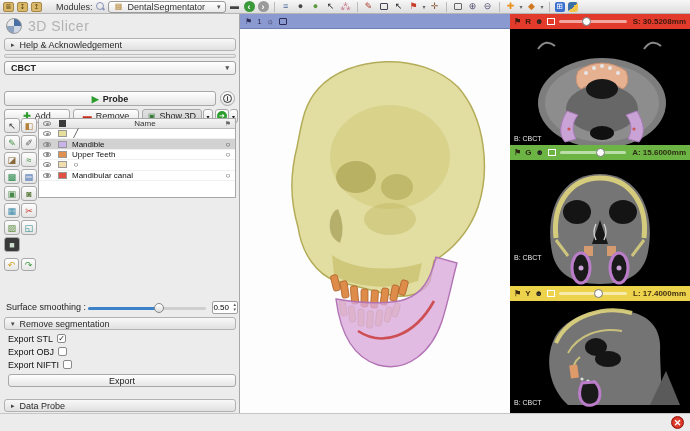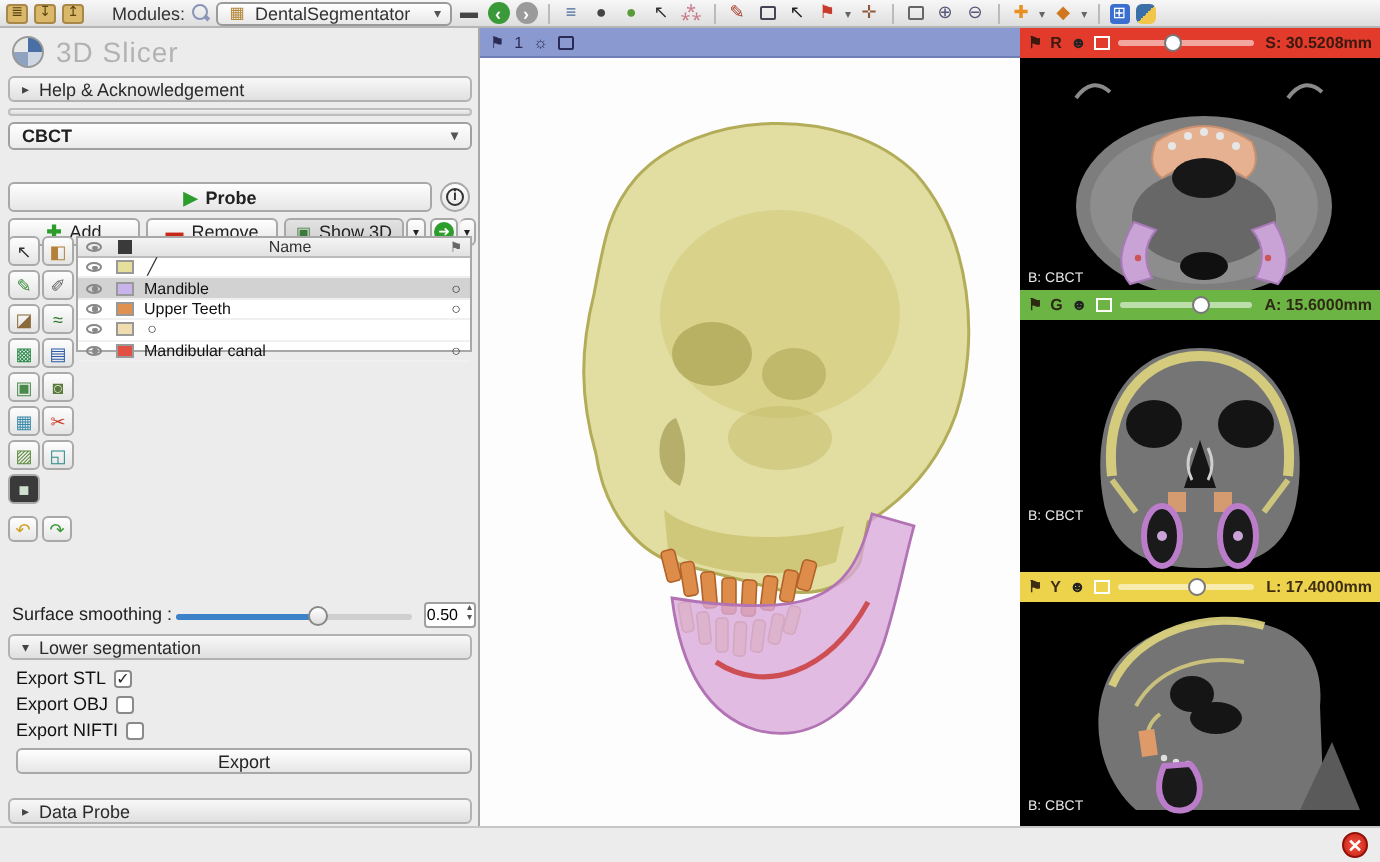--- a/index.html
+++ b/index.html
@@ -63,21 +63,21 @@
   #switch-btn .go { width:10px; height:10px; border-radius:50%; background:#2d9e2d; color:#fff; font-size:7px; display:flex; align-items:center; justify-content:center; }
   #switch-dd { position:absolute; left:230px; top:95px; width:8px; height:14px; font-size:6px; border-left:none; }
 
   
   .fx { position:absolute; width:16px; height:15px; background:linear-gradient(#fdfdfd,#e4e4e4);
     border:1px solid #aaa; border-radius:3px; display:flex; align-items:center; justify-content:center; font-size:9px; }
   .fx.dark { background:#3a3a3a; color:#cfe0cf; }
   #undo-btn,#redo-btn { position:absolute; width:15px; height:13px; font-size:9px; }
 
   
-  #seg-table { position:absolute; left:38px; top:104px; width:198px; height:58px; background:#fff; border:1px solid #a8a8a8; font-size:8px; }
+  #seg-table { position:absolute; left:38px; top:104px; width:198px; height:80px; background:#fff; border:1px solid #a8a8a8; font-size:8px; }
   #seg-table .hdr { display:flex; align-items:center; height:10px; background:linear-gradient(#f4f4f4,#e2e2e2); border-bottom:1px solid #bbb; color:#333; }
   .seg-row { display:flex; align-items:center; height:10.4px; border-bottom:1px solid #f0f0f0; color:#111; }
   .seg-row.selected { background:#d2d2d2; }
   .c-eye { width:16px; display:flex; align-items:center; justify-content:center; }
   .c-col { width:14px; display:flex; align-items:center; justify-content:center; }
   .c-name { flex:1; padding-left:3px; }
   .hdr .c-name { text-align:center; padding-left:0; }
   .c-st { width:14px; display:flex; align-items:center; justify-content:center; }
   .eye { width:8px; height:5px; border:1px solid #888; border-radius:50%; position:relative; }
   .eye::after { content:""; position:absolute; left:2px; top:0.5px; width:2.5px; height:2.5px; background:#888; border-radius:50%; }
@@ -86,21 +86,21 @@
   .st-g { font-size:8px; color:#333; }
 
   
   #smooth-label { position:absolute; left:6px; top:288px; font-size:9px; color:#222; }
   #smooth-slider { position:absolute; left:88px; top:293px; width:118px; height:3px; background:#cfcfcf; border-radius:2px; }
   #smooth-slider .fill { position:absolute; left:0; top:0; height:3px; width:58%; background:#3c82c8; border-radius:2px; }
   #smooth-slider .knob { position:absolute; left:56%; top:-4px; width:10px; height:10px; background:linear-gradient(#fff,#ddd); border:1px solid #888; border-radius:50%; }
   #smooth-spin { position:absolute; left:212px; top:287px; width:26px; height:13px; background:#fff; border:1px solid #a0a0a0; border-radius:2px;
     font-size:8px; display:flex; align-items:center; justify-content:flex-end; padding-right:8px; }
   #smooth-spin .arrows { position:absolute; right:1px; top:0; font-size:5px; line-height:5px; color:#555; text-align:center; }
-  .chkrow { position:absolute; left:8px; display:flex; align-items:flex-end; gap:4px; font-size:9px; color:#111; }
+  .chkrow { position:absolute; left:8px; display:flex; align-items:flex-start; gap:4px; font-size:9px; color:#111; }
   .chk { width:9px; height:9px; background:#fff; border:1px solid #8a8a8a; border-radius:2px; font-size:8px; line-height:8px; text-align:center; color:#222; }
   #export-btn { position:absolute; left:8px; top:360px; width:228px; height:13px; }
 
   
   .viewbar { height:15px; display:flex; align-items:center; gap:5px; padding:0 5px; font-size:8px; }
   #view3d .viewbar { background:#8a9ad0; border-bottom:1px solid #6f7fb5; color:#2a2a55; }
   .pin { font-size:8px; }
   .winico { width:8px; height:7px; border:1px solid currentColor; border-radius:1px; }
   .sqico { width:8px; height:7px; border:1px solid #fff; }
   #skull-wrap { display:flex; justify-content:center; }
@@ -322,21 +322,21 @@
       <div class="fill"></div>
         <div class="knob"></div>
     </div>
     <div id="smooth-spin">
       <span>0.50</span>
       <span class="arrows">▴<br>▾</span>
     </div>
 
     <div class="collapsible" style="top:303px">
       <span class="arr">▾</span>
-      <span>Lower segmentation</span>
+      <span>Remove segmentation</span>
     </div>
     <div class="chkrow" style="top:320px">
       <span>Export STL</span>
       <span class="chk">✓</span>
     </div>
     <div class="chkrow" style="top:333px">
       <span>Export OBJ</span>
       <span class="chk"></span>
     </div>
     <div class="chkrow" style="top:346px">

